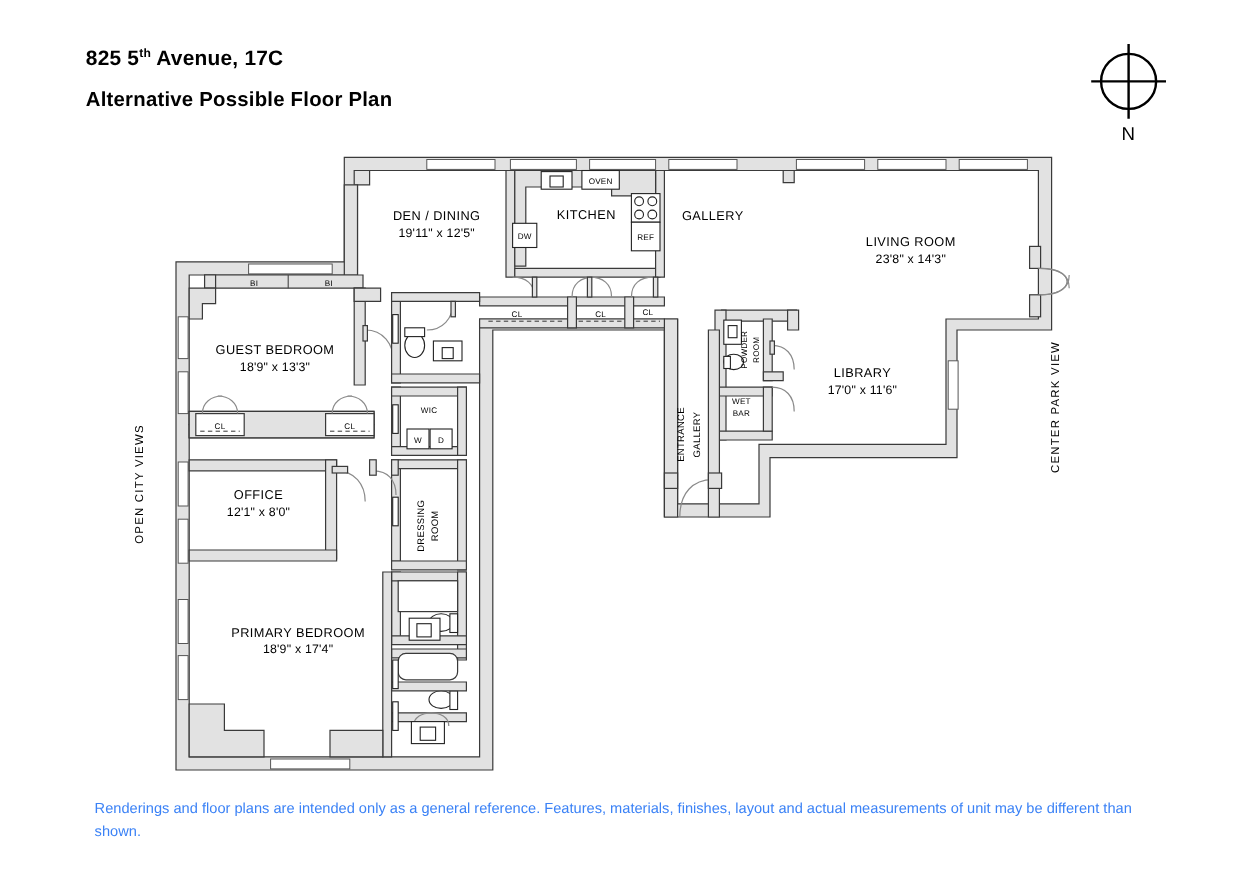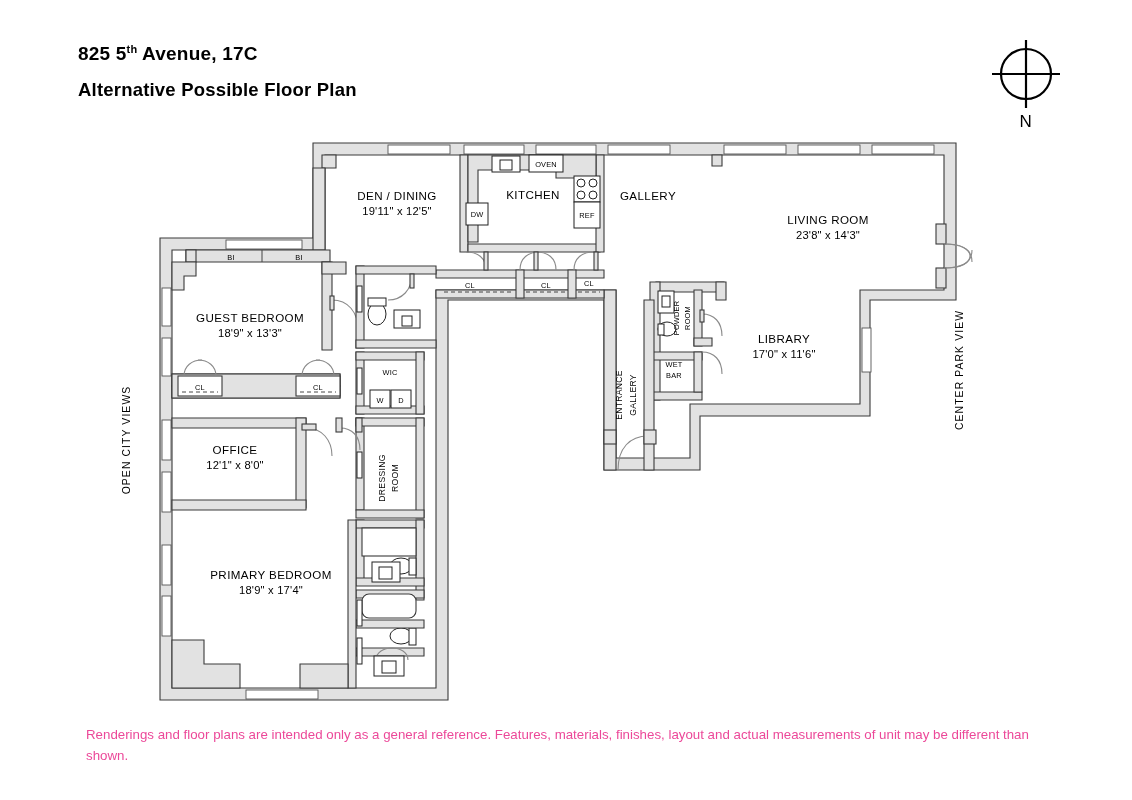--- a/index.html
+++ b/index.html
@@ -73,21 +73,21 @@
     height: 800px;
   }
   
   #footer {
     position: absolute;
     left: 86px;
     top: 724px;
     width: 976px;
     font-size: 13.3px;
     line-height: 21px;
-    color: #ec4899;
+    color: #3b82f6;
   }
   .plan-text {
     font-family: "Liberation Sans", sans-serif;
     fill: #000;
   }
   .rm-name { font-size: 11.6px; letter-spacing: .4px; }
   .rm-dim  { font-size: 11.2px; letter-spacing: .2px; }
   .rm-small{ font-size: 8.6px; letter-spacing: .3px; }
   .rm-tiny { font-size: 7.4px; letter-spacing: .2px; }
   .side-label { font-size: 10.4px; letter-spacing: 1.1px; }

